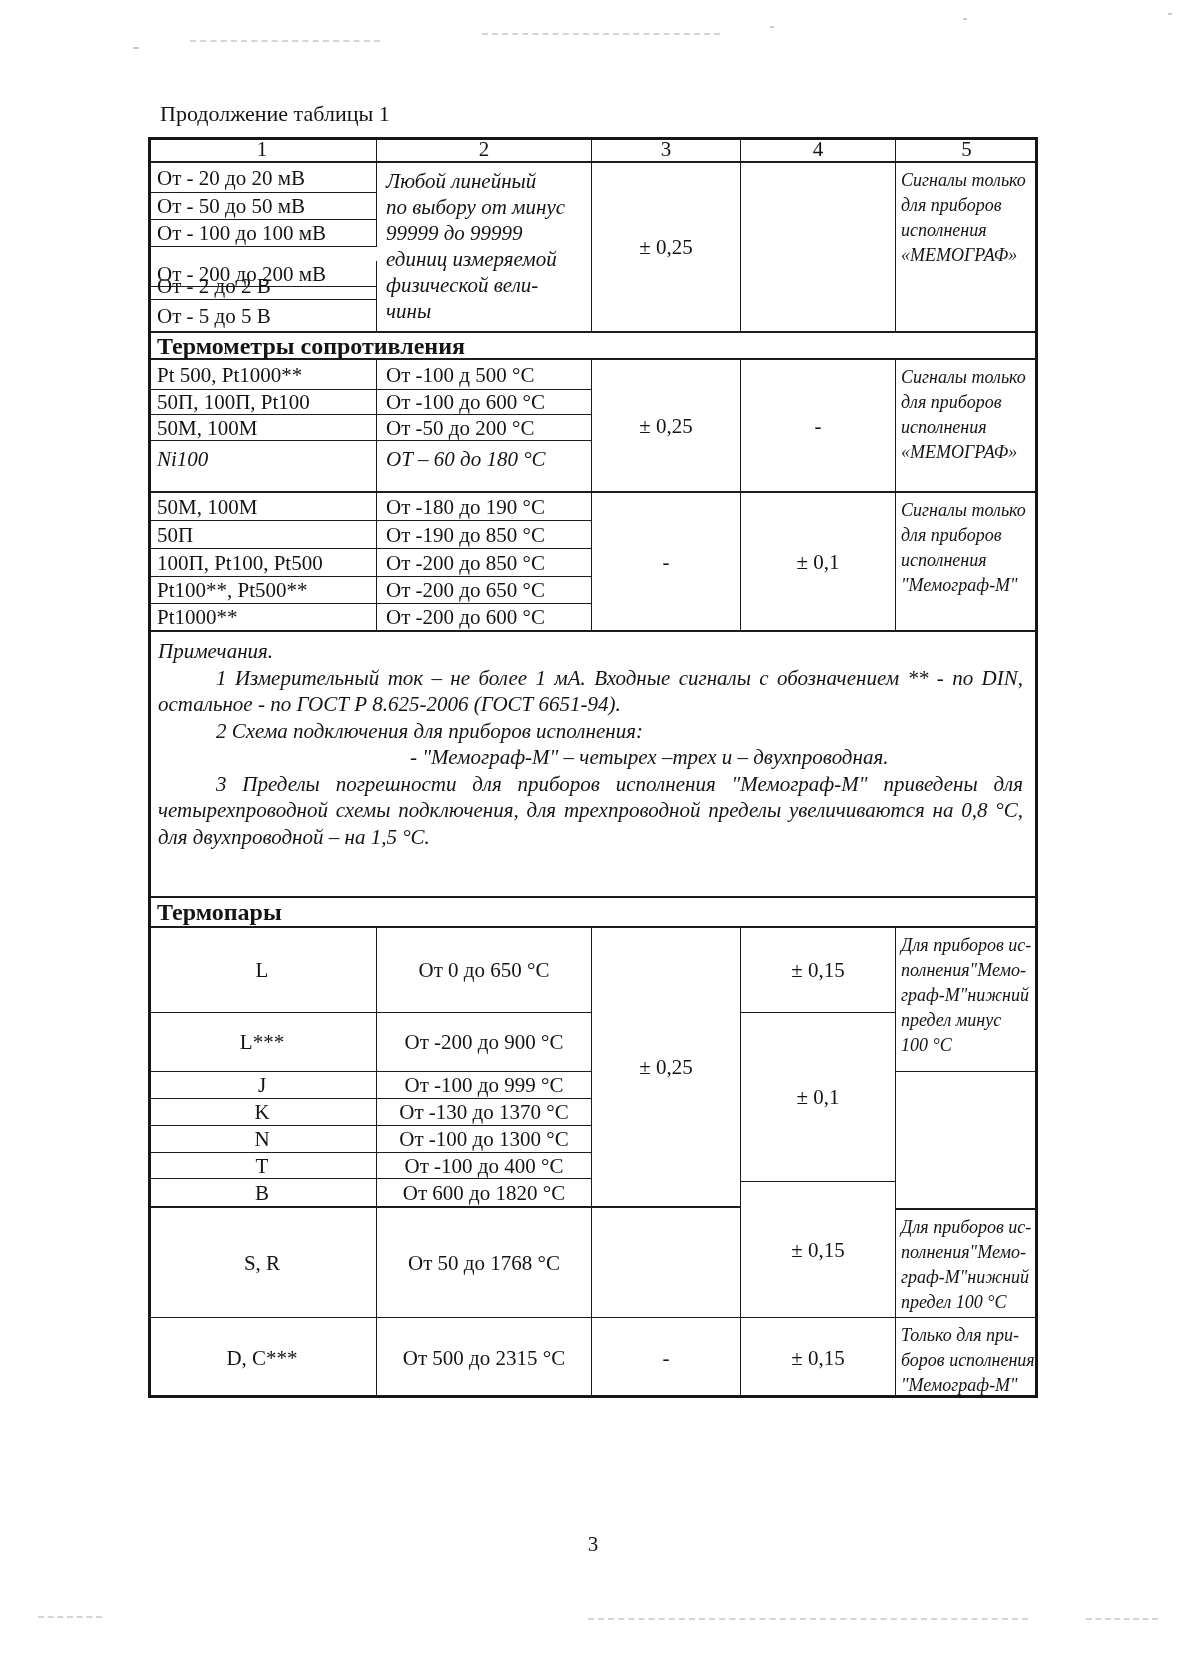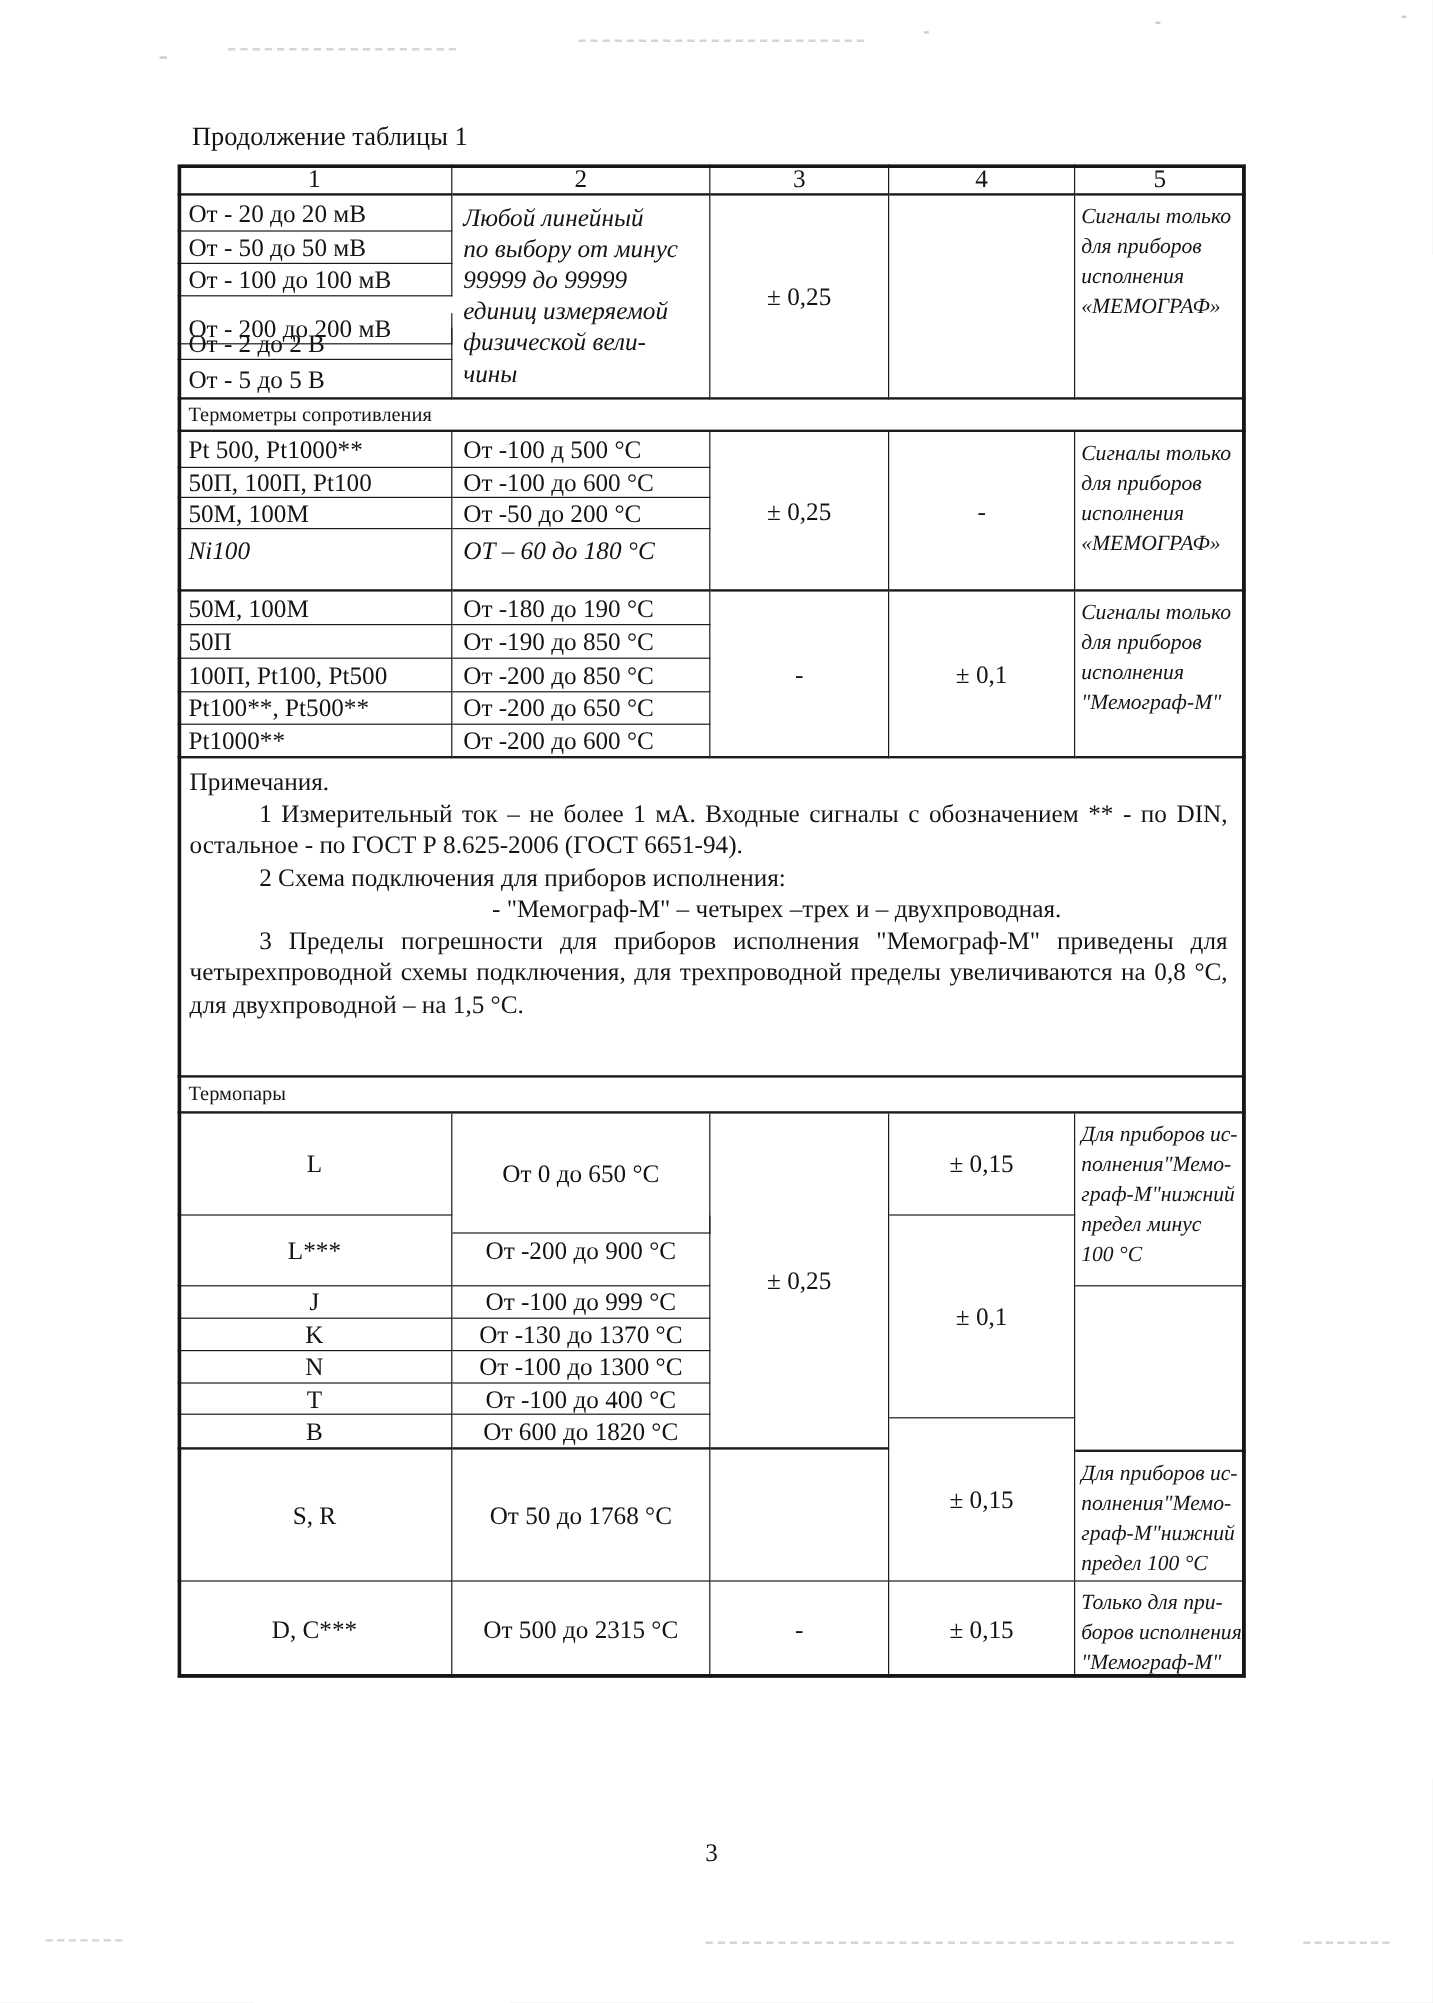--- a/index.html
+++ b/index.html
@@ -10,23 +10,23 @@
   .frame{position:absolute;left:0;top:0;width:890px;height:1261px;border:3px solid #161616;
          box-sizing:border-box;pointer-events:none;z-index:6;}
   .cell{position:absolute;box-sizing:border-box;display:flex;align-items:center;justify-content:center;
         font-size:21px;line-height:26px;padding:0 4px;
         border-right:1.7px solid #1c1c1c;border-bottom:1.7px solid #1c1c1c;background:transparent;}
   .left{justify-content:flex-start;padding-left:9px;text-align:left;}
   .top{align-items:flex-start;padding-top:5px;font-style:italic;}
   .pre{white-space:pre-line;}
   .small{font-size:18px;line-height:25px;padding-left:5px;padding-right:2px;}
   .thickB{border-bottom-width:2.8px;}
-  .band{font-weight:normal;font-size:17px;}
+  .band{font-weight:bold;font-size:24px;}
   .notesbox{display:block;padding:6px 14px 0 10px;font-size:21px;line-height:26.5px;}
-  .notesbox p{margin:0;}
+  .notesbox p{margin:0;font-style:italic;}
   .ind1{text-indent:58px;}
   .ind2{text-indent:252px;}
   .just{text-align:justify;}
   .pagenum{position:absolute;left:148px;top:1532px;width:890px;text-align:center;font-size:21px;}
   .noise{position:absolute;height:0;border-top:2px dashed #c4c4c4;opacity:.7;}
   .speck{position:absolute;width:4px;height:2px;background:#cccccc;}
 </style>
 </head>
 <body>
 
@@ -119,21 +119,21 @@
     <div class="cell" style="left:0;top:791px;width:229px;height:85px">L</div>
     <div class="cell" style="left:0;top:876px;width:229px;height:59px">L***</div>
     <div class="cell" style="left:0;top:935px;width:229px;height:27px">J</div>
     <div class="cell" style="left:0;top:962px;width:229px;height:27px">K</div>
     <div class="cell" style="left:0;top:989px;width:229px;height:27px">N</div>
     <div class="cell" style="left:0;top:1016px;width:229px;height:26px">T</div>
     <div class="cell thickB" style="left:0;top:1042px;width:229px;height:29px">B</div>
     <div class="cell" style="left:0;top:1181px;width:229px;height:80px">D, C***</div>
     <div class="cell" style="left:0;top:1071px;width:229px;height:110px">S,  R</div>
 
-    <div class="cell" style="left:229px;top:791px;width:215px;height:100px">От 0 до 650 °С</div>
+    <div class="cell" style="left:229px;top:791px;width:215px;height:85px">От 0 до 650 °С</div>
     <div class="cell" style="left:229px;top:876px;width:215px;height:59px">От -200 до 900 °С</div>
     <div class="cell" style="left:229px;top:935px;width:215px;height:27px">От -100 до 999 °С</div>
     <div class="cell" style="left:229px;top:962px;width:215px;height:27px">От -130 до 1370 °С</div>
     <div class="cell" style="left:229px;top:989px;width:215px;height:27px">От -100 до 1300 °С</div>
     <div class="cell" style="left:229px;top:1016px;width:215px;height:26px">От -100 до 400 °С</div>
     <div class="cell thickB" style="left:229px;top:1042px;width:215px;height:29px">От 600 до 1820 °С</div>
     <div class="cell" style="left:229px;top:1071px;width:215px;height:110px">От 50 до 1768 °С</div>
     <div class="cell" style="left:229px;top:1181px;width:215px;height:80px">От 500 до 2315 °С</div>
 
     <div class="cell thickB" style="left:444px;top:791px;width:149px;height:280px">± 0,25</div>

